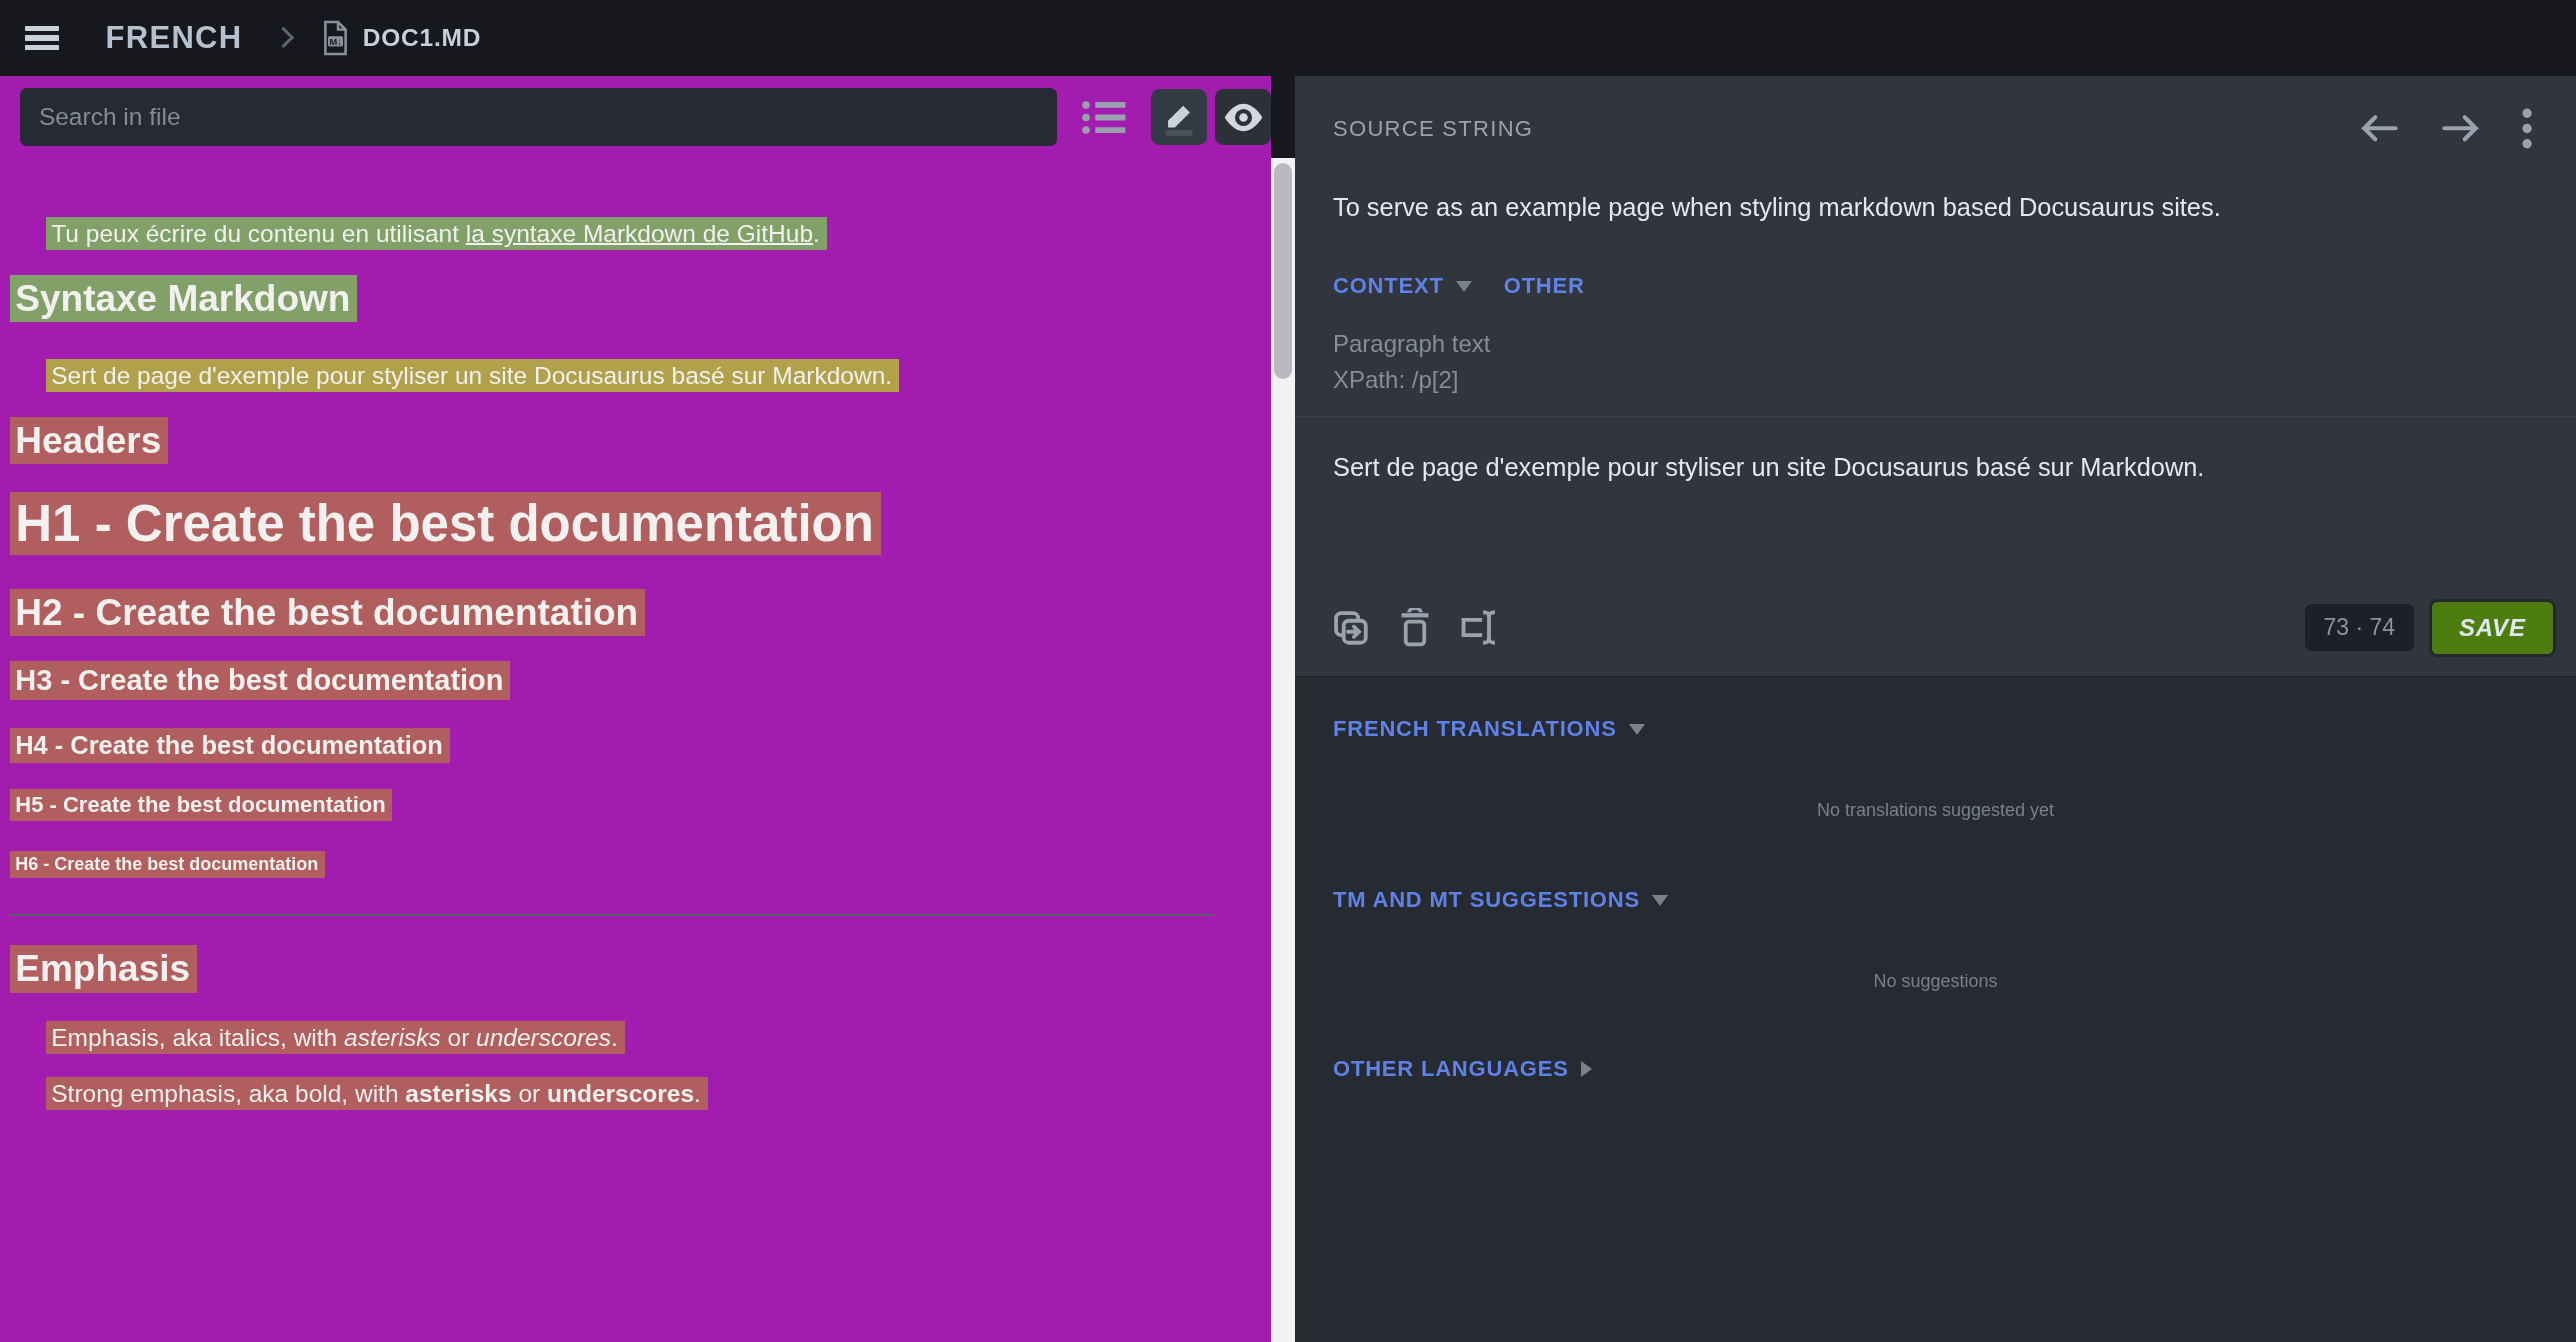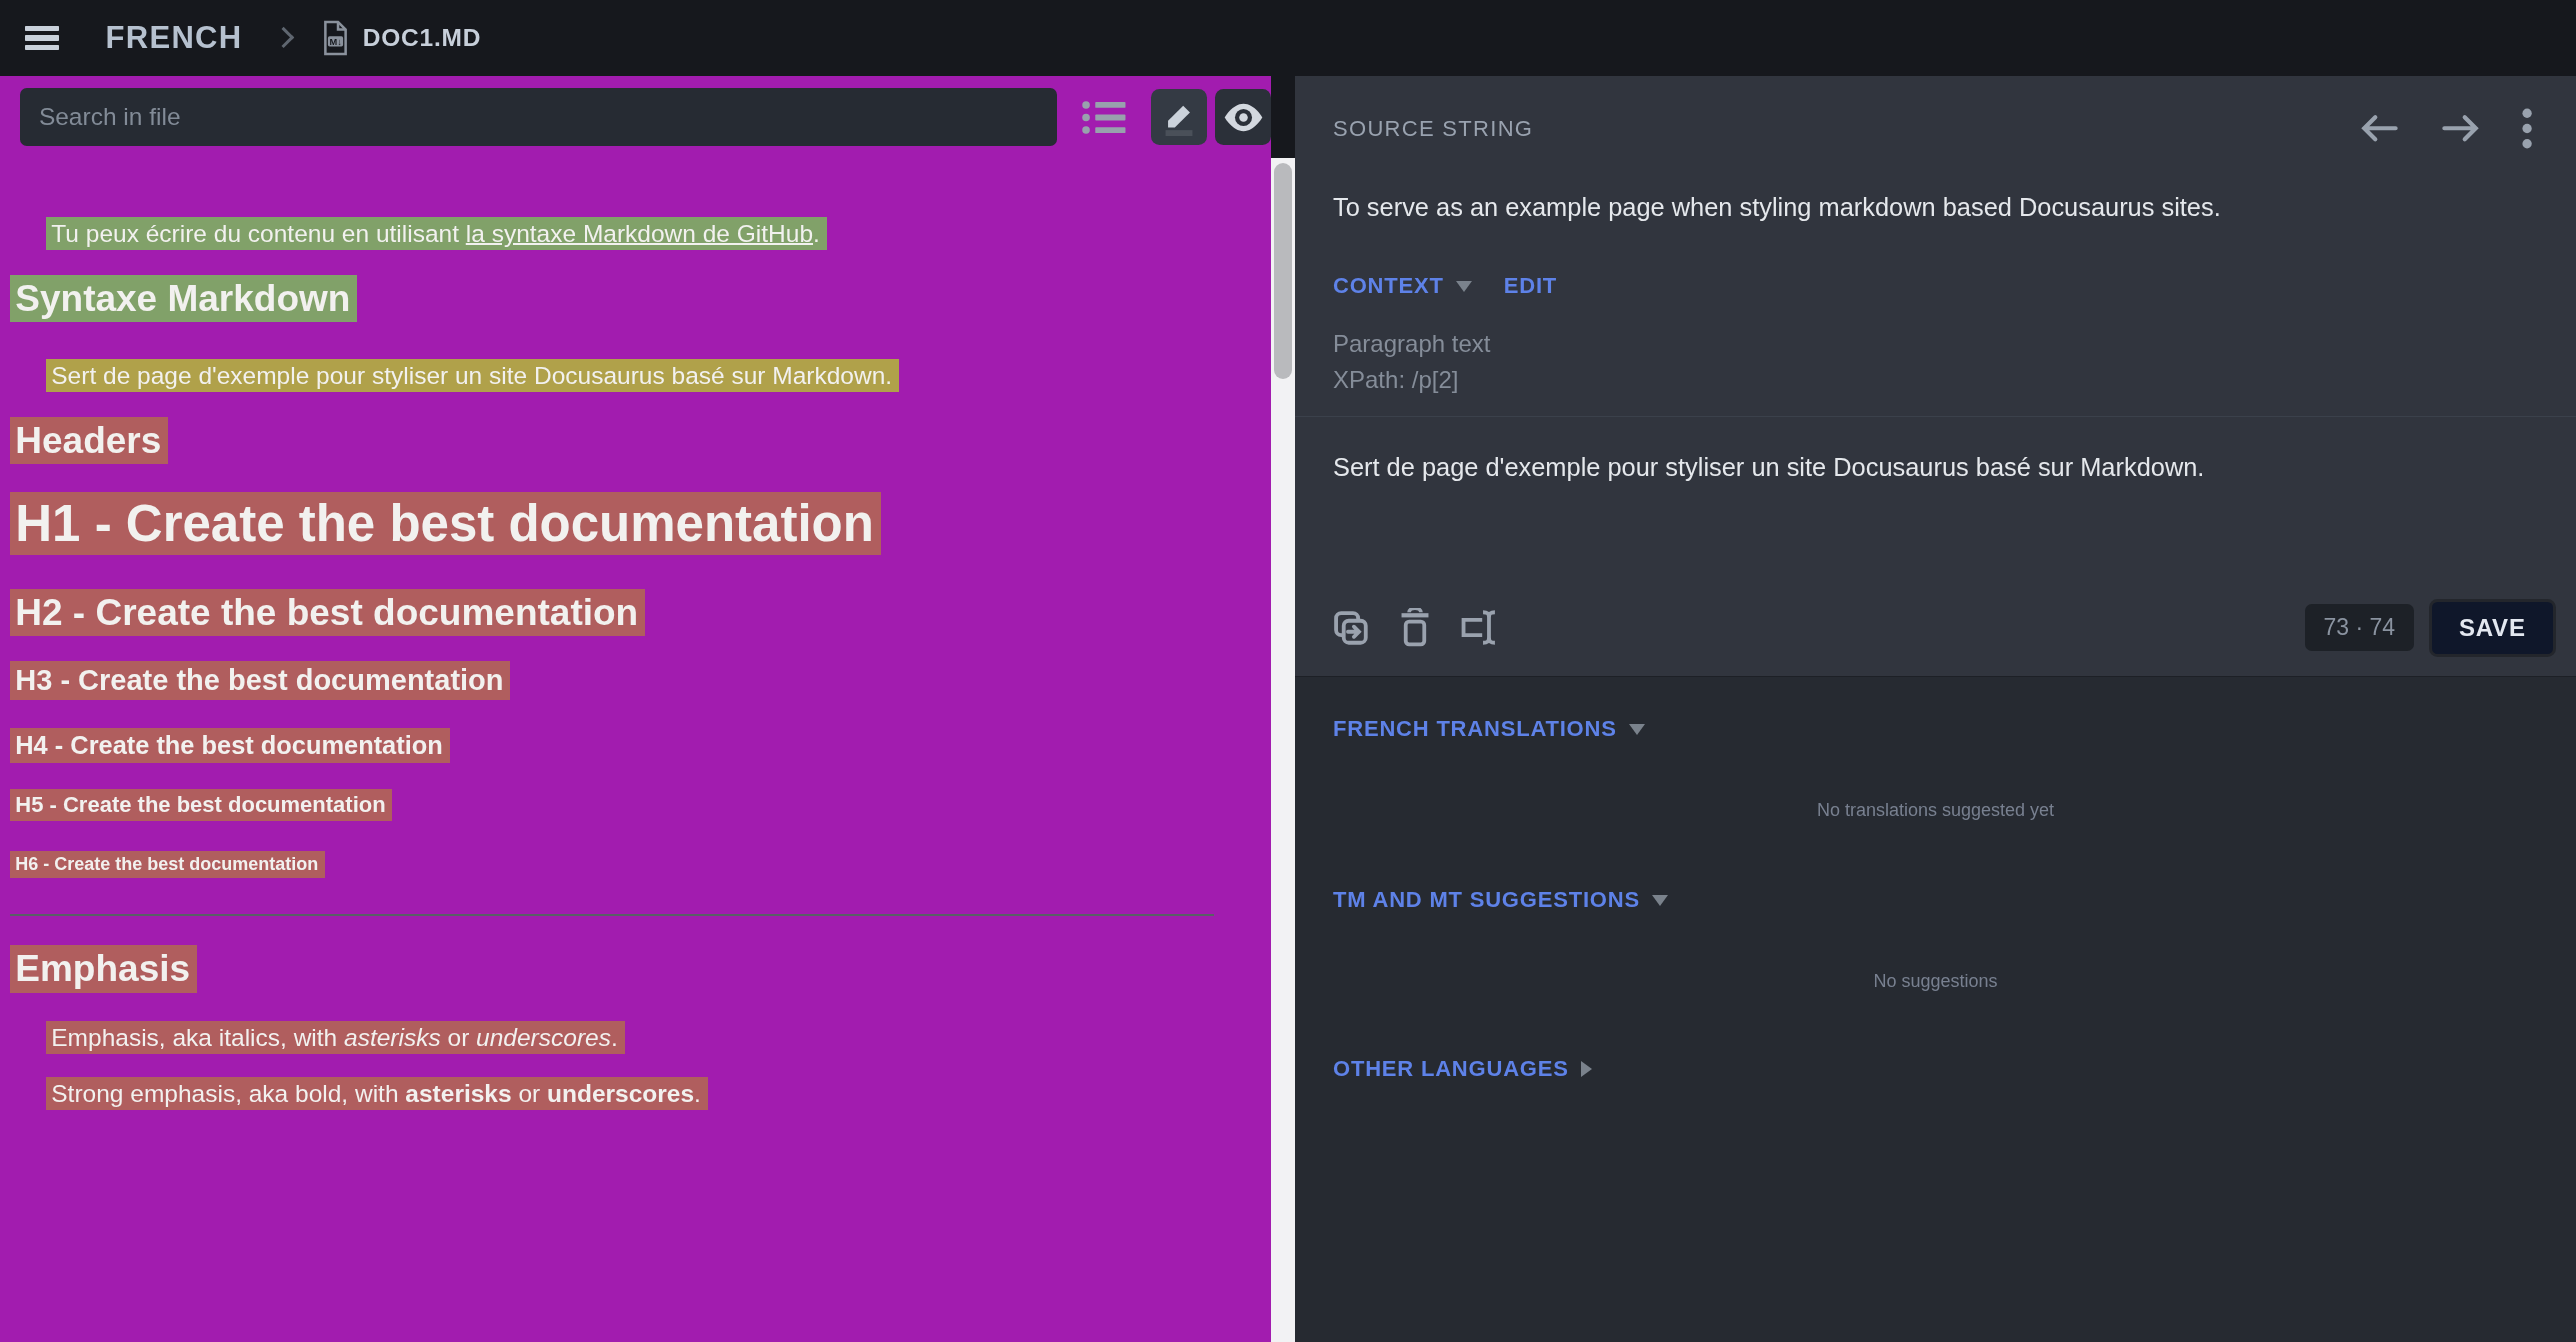--- a/index.html
+++ b/index.html
@@ -113,24 +113,25 @@
     position:absolute; bottom:0; left:0; right:0; height:88px;
     display:flex; align-items:center; padding:0 20.3px 8.5px 36px;
   }
   .tb-ic { color:#9aa2ae; margin-right:29px; cursor:pointer; display:flex; align-items:center; }
   .tb-spacer { flex:1; }
   .count-badge {
     background:#1d2127; border-radius:6.8px; padding:10.2px 18.6px;
     color:#8a93a0; font-size:23px; margin-right:15.2px;
   }
   .save-btn {
-    background:#0f172a; border:3.4px solid #23262c; border-radius:8.5px;
+    background:#4d7c0f; border:3.4px solid #23262c; border-radius:8.5px;
     color:#e3e8f0; font-size:24px; font-weight:bold; letter-spacing:0.8px;
     padding:12px 27px; cursor:pointer;
     font-family:"Liberation Sans","DejaVu Sans",sans-serif;
+    font-style:italic;
   }
 
   .sec-head { display:flex; align-items:center; padding-left:38px; }
   .sec-1 { margin-top:39px; }
   .sec-empty { text-align:center; font-size:18px; color:#788090; margin-top:58px; }
   .sec-2 { margin-top:66px; }
   .sec-3 { margin-top:64px; }
 
   svg { display:block; }
 </style>
@@ -255,21 +256,21 @@
           </svg>
         </span>
       </div>
     </div>
 
     <div class="src-text">To serve as an example page when styling markdown based Docusaurus sites.</div>
 
     <div class="ctx-row">
       <span class="blue-label">CONTEXT</span>
       <span class="tri-down"></span>
-      <span class="blue-label edit-label">EDIT</span>
+      <span class="blue-label edit-label">OTHER</span>
     </div>
     <div class="ctx-type">Paragraph text</div>
     <div class="ctx-xpath">XPath: /p[2]</div>
 
     <div class="card-divider"></div>
 
     <div class="trans-text">Sert de page d'exemple pour styliser un site Docusaurus basé sur Markdown.</div>
 
     <div class="card-toolbar">
       <span class="tb-ic">

